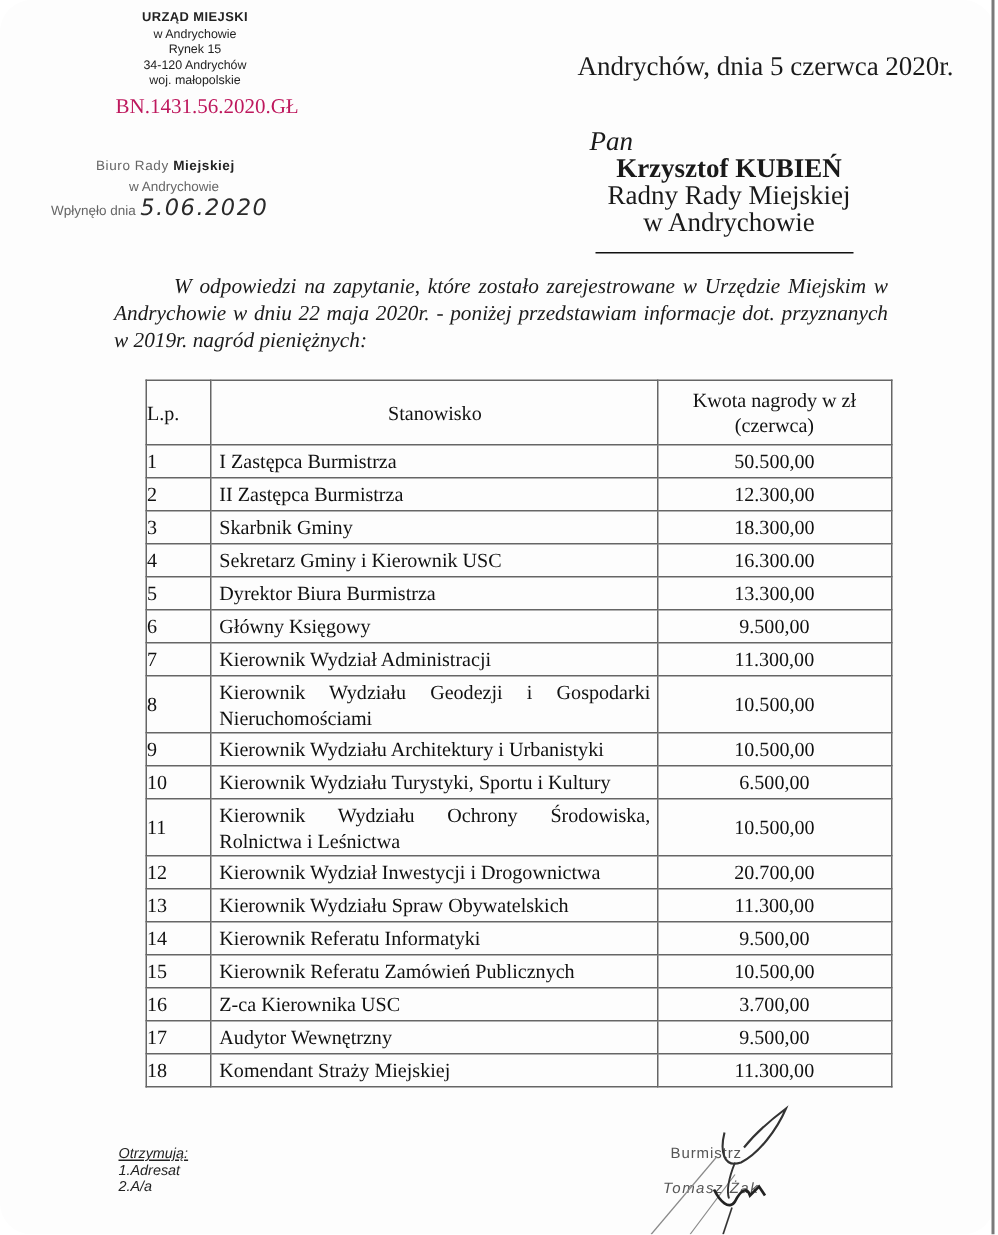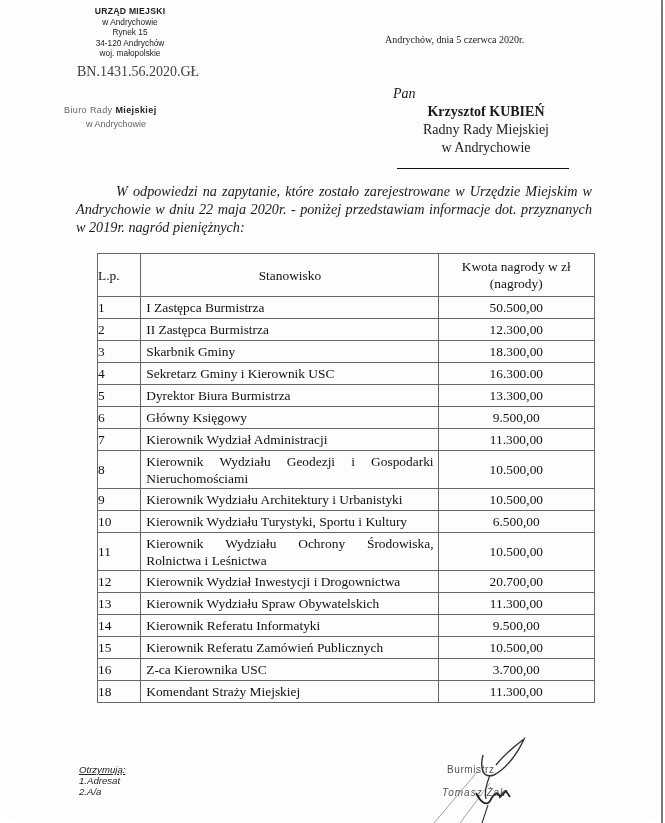--- a/index.html
+++ b/index.html
@@ -5,34 +5,34 @@
   * { box-sizing: border-box; margin: 0; padding: 0; }
   html, body { width: 665px; height: 823px; overflow: hidden; background: #ffffff; }
   body { position: relative; font-family: "Liberation Serif", "DejaVu Serif", serif; color: #1a1a1a; }
   .page { position: absolute; left: 0; top: 0; width: 663px; height: 823px; background: #fdfdfd; border-radius: 21px; }
   .right-edge { position: absolute; right: 0; top: 0; width: 2px; height: 823px; background: #7a7a7a; }
 
   .office-stamp { position: absolute; left: 82px; top: 6px; width: 96px; text-align: center;
     font-family: "Liberation Sans", "DejaVu Sans", sans-serif; font-size: 8.3px; line-height: 10.6px; color: #222; }
   .office-stamp .l0 { letter-spacing: 0.3px; font-weight: bold; font-size: 8.6px; }
 
-  .ref-number { position: absolute; left: 77px; top: 64px; font-size: 14px; color: #404040; }
+  .ref-number { position: absolute; left: 77px; top: 64px; font-size: 14px; color: #be185d; }
 
   .received-stamp { position: absolute; left: 34px; top: 103px; width: 210px;
     font-family: "Liberation Sans", "DejaVu Sans", sans-serif; font-size: 9px; color: #666; line-height: 14px; }
   .received-stamp .rs1 { padding-left: 30px; letter-spacing: 0.4px; }
   .received-stamp .rs1 .dark { color: #222; font-weight: bold; }
   .received-stamp .rs2 { padding-left: 52px; }
   .received-stamp .rs3 { padding-left: 0; }
   .received-stamp .handdate { font-family: "DejaVu Sans", sans-serif; font-style: italic; color: #2a2a2a;
     font-size: 15px; letter-spacing: 1px; margin-left: 3px; }
 
-  .place-date { position: absolute; left: 385px; top: 34px; font-size: 10px; }
-
-  .recipient { position: absolute; left: 393px; top: 85px; width: 190px; font-size: 14px; line-height: 18px; }
+  .place-date { position: absolute; left: 385px; top: 34px; font-size: 18px; }
+
+  .recipient { position: absolute; left: 393px; top: 85px; width: 190px; font-size: 18px; line-height: 18px; }
   .recipient .pan { font-style: italic; }
   .recipient .name, .recipient .title, .recipient .city { text-align: center; width: 170px; margin-left: 8px; }
   .recipient .name { font-weight: bold; }
   .recipient .underline { margin-top: 11px; margin-left: 4px; width: 172px; border-top: 1.2px solid #111; }
 
   .intro { position: absolute; left: 76px; top: 182px; width: 516px; font-style: italic; font-size: 14.2px;
     line-height: 18px; text-align: justify; color: #1a1a1a; }
   .intro .indent { display: inline-block; width: 40px; }
 
   table.awards { position: absolute; left: 97px; top: 253px; width: 498px; border-collapse: collapse;
@@ -67,20 +67,21 @@
     <div>Rynek 15</div>
     <div>34-120 Andrychów</div>
     <div>woj. małopolskie</div>
   </div>
 
   <div class="ref-number">BN.1431.56.2020.GŁ</div>
 
   <div class="received-stamp">
     <div class="rs1"><span>Biuro Rady </span><span class="dark">Miejskiej</span></div>
     <div class="rs2">w Andrychowie</div>
+    <div class="rs3"><span>Wpłynęło dnia</span><span class="handdate">5.06.2020</span></div>
   </div>
 
   <div class="place-date">Andrychów, dnia 5 czerwca 2020r.</div>
 
   <div class="recipient">
     <div class="pan">Pan</div>
     <div class="name">Krzysztof KUBIEŃ</div>
     <div class="title">Radny Rady Miejskiej</div>
     <div class="city">w Andrychowie</div>
     <div class="underline"></div>
@@ -88,21 +89,21 @@
 
   <div class="intro"><span class="indent"></span><span>W odpowiedzi na zapytanie, które zostało zarejestrowane w Urzędzie Miejskim w Andrychowie w dniu 22 maja 2020r. - poniżej przedstawiam informacje dot. przyznanych w 2019r. nagród pieniężnych:</span></div>
 
   <table class="awards">
     <thead>
       <tr>
         <th class="c-lp">L.p.</th>
         <th class="c-pos" style="text-align:center;text-align-last:center;">Stanowisko</th>
         <th class="c-amt">
           <div>Kwota nagrody w zł</div>
-          <div>(nagrody)</div>
+          <div>(czerwca)</div>
         </th>
       </tr>
     </thead>
     <tbody>
       <tr>
           <td class="c-lp">1</td>
           <td class="c-pos">I Zastępca Burmistrza</td>
           <td class="c-amt">50.500,00</td>
         </tr>
       <tr>
@@ -172,20 +173,25 @@
         </tr>
       <tr>
           <td class="c-lp">15</td>
           <td class="c-pos">Kierownik Referatu Zamówień Publicznych</td>
           <td class="c-amt">10.500,00</td>
         </tr>
       <tr>
           <td class="c-lp">16</td>
           <td class="c-pos">Z-ca Kierownika USC</td>
           <td class="c-amt">3.700,00</td>
+        </tr>
+      <tr>
+          <td class="c-lp">17</td>
+          <td class="c-pos">Audytor Wewnętrzny</td>
+          <td class="c-amt">9.500,00</td>
         </tr>
       <tr>
           <td class="c-lp">18</td>
           <td class="c-pos">Komendant Straży Miejskiej</td>
           <td class="c-amt">11.300,00</td>
         </tr>
     </tbody>
   </table>
 
   <div class="recipients-list">

